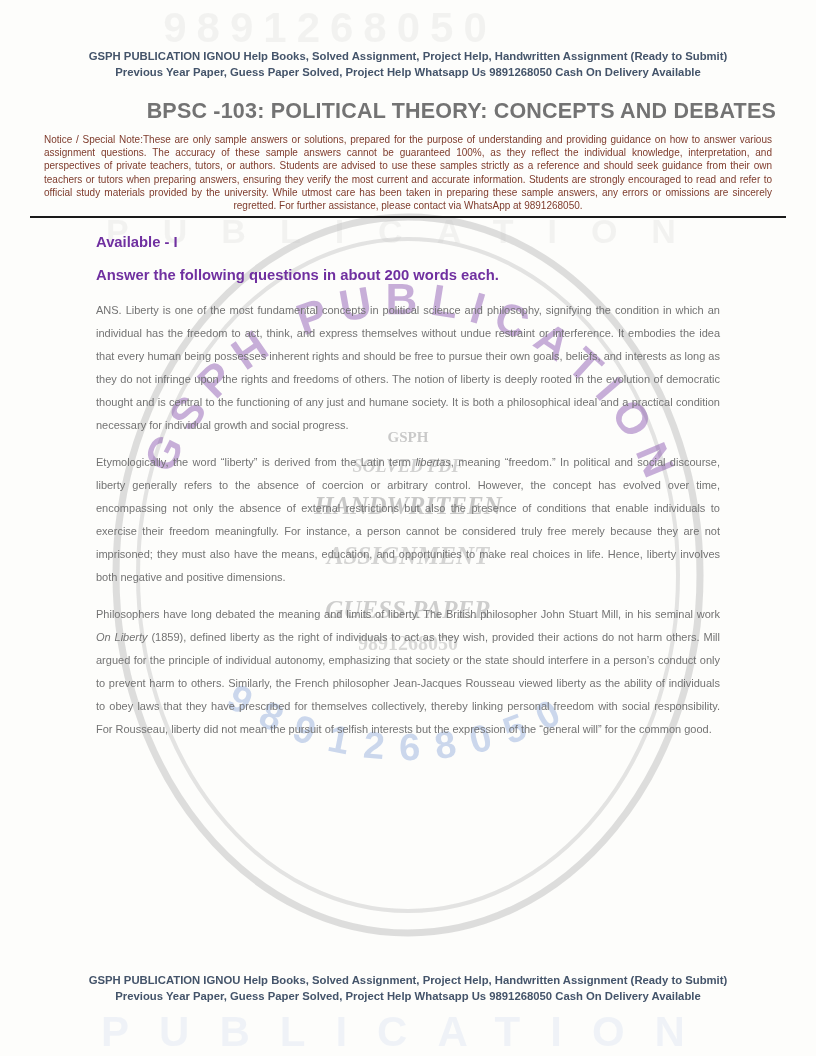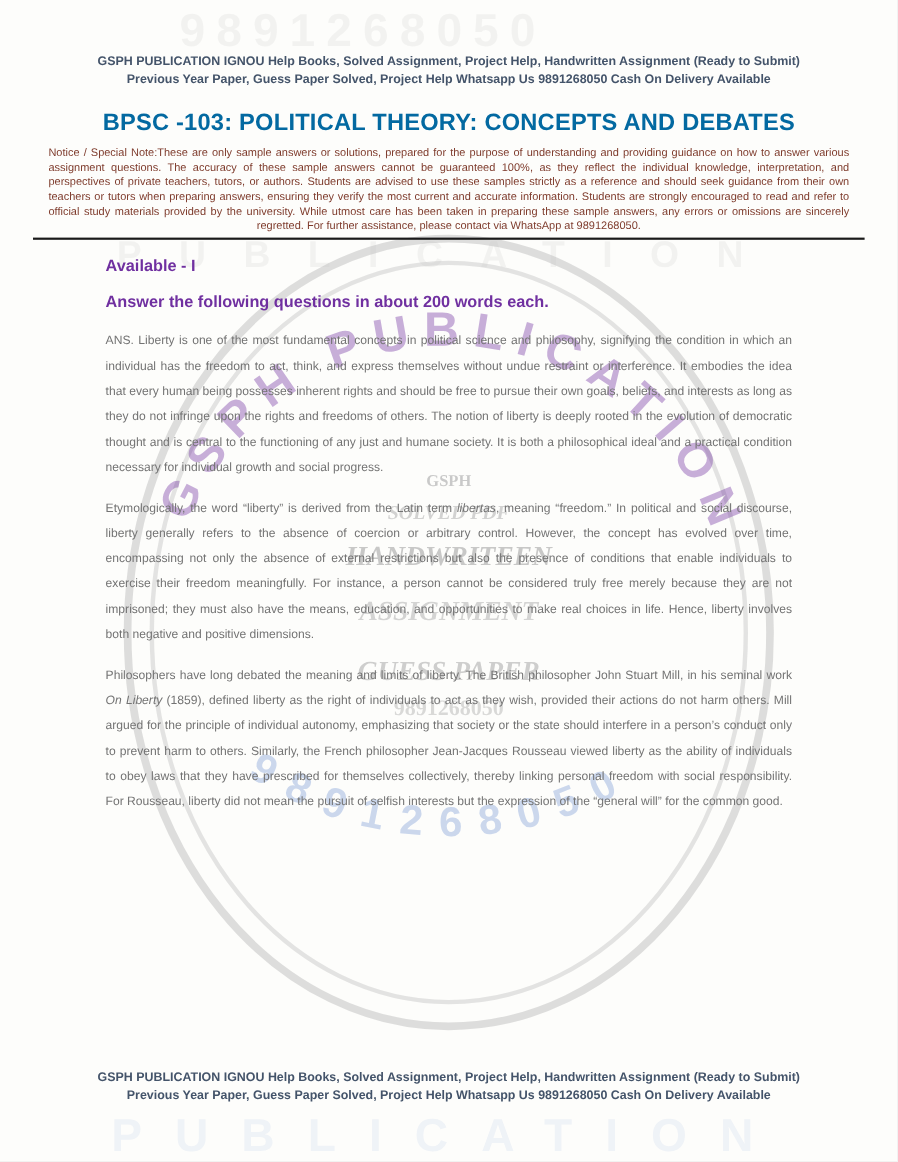--- a/index.html
+++ b/index.html
@@ -5,21 +5,21 @@
   html,body{margin:0;padding:0;background:#e9e9e9;}
   .page{
     position:relative;width:816px;height:1056px;margin:0 auto;
     background:#fdfdfb;overflow:hidden;
     font-family:"Liberation Sans",sans-serif;
   }
   .watermark{position:absolute;left:0;top:0;z-index:0;pointer-events:none;}
   .content{position:relative;z-index:1;}
   .hdr{padding-top:48px;text-align:center;color:#44546a;font-weight:bold;
        font-size:11.3px;line-height:16px;}
-  .doc-title{margin:18px 40px 0;text-align:center;color:#0369a1;
+  .doc-title{margin:18px 40px 0;text-align:right;color:#737373;
        font-size:21.5px;line-height:27px;font-weight:bold;letter-spacing:.2px;}
   .notice{margin:8px 44px 0;color:#7e3b2c;font-size:10px;
        line-height:13.2px;text-align:justify;text-align-last:center;}
   .rule{margin:4px 30px 0;border-top:2.5px solid #1a1a1a;height:0;}
   .ph{color:#7030a0;font-weight:bold;font-size:14.8px;line-height:19px;
       margin:14px 96px 0;}
   .ph.first{margin-top:15px;}
   .answer{margin:0 96px;color:#737373;font-size:11px;line-height:23px;
       text-align:justify;}
   .answer p{margin:14px 0 0;}

